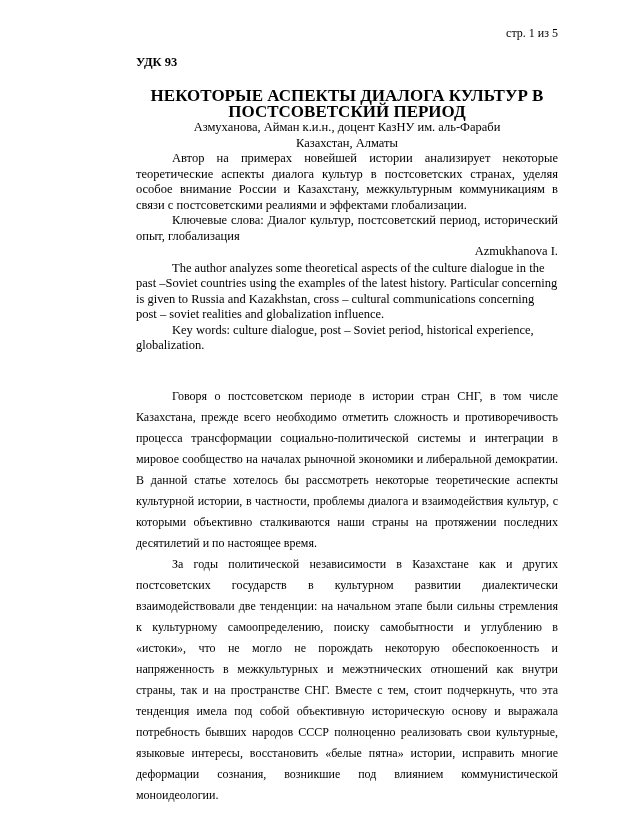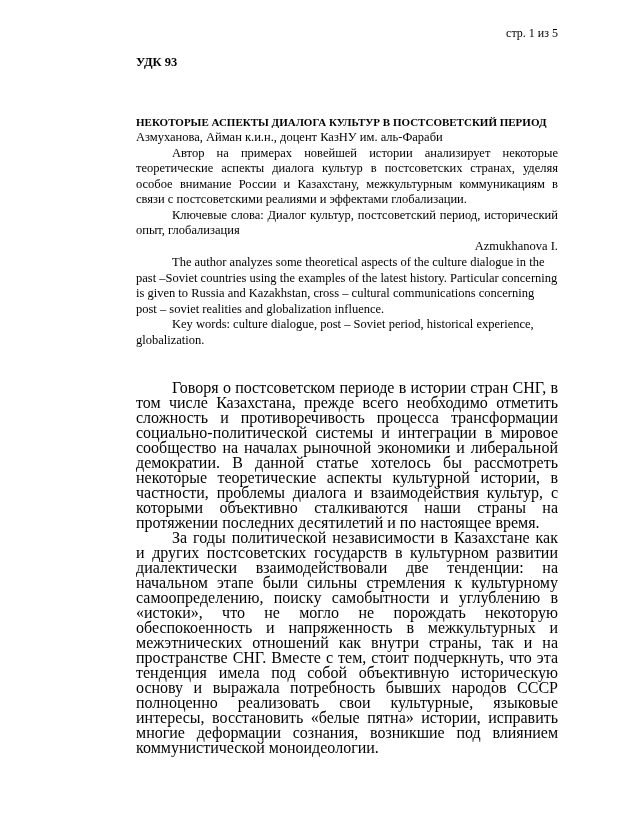--- a/index.html
+++ b/index.html
@@ -16,30 +16,30 @@
     padding: 26px 28px 18px 88px;
     overflow: hidden;
   }
   .page-indicator {
     text-align: right;
     font-size: 12px;
     margin-bottom: 14px;
   }
   .udk {
     font-weight: bold;
-    margin-bottom: 44px;
+    margin-bottom: 18px;
   }
   .title-ru {
     font-weight: bold;
-    font-size: 11px;
-    text-align: left;
+    font-size: 17px;
+    text-align: center;
     line-height: 16px;
   }
   .byline {
-    text-align: left;
+    text-align: center;
     line-height: 15.5px;
   }
   .abstract {
     line-height: 15.5px;
     text-indent: 36px;
   }
   .justified { text-align: justify; }
   .title-en {
     font-weight: bold;
     font-size: 12.5px;
@@ -50,38 +50,39 @@
   }
   .author-en {
     text-align: right;
     line-height: 15.5px;
     margin-bottom: 1px;
   }
   .keywords-en { margin-bottom: 32px; }
   .body-para {
     text-align: justify;
     text-indent: 36px;
-    line-height: 15px;
-    font-size: 16px;
+    line-height: 21px;
+    font-size: 12px;
   }
 </style>
 </head>
 <body>
 
 <div class="page">
 
   <div class="page-indicator">стр. 1 из 5</div>
 
   <div class="udk">УДК 93</div>
 
   <h1 class="title-ru">НЕКОТОРЫЕ АСПЕКТЫ ДИАЛОГА КУЛЬТУР В ПОСТСОВЕТСКИЙ ПЕРИОД</h1>
 
   <div class="byline">Азмуханова, Айман к.и.н., доцент КазНУ им. аль-Фараби</div>
 
 
+  <div class="byline">Казахстан, Алматы</div>
 
   <p class="abstract justified">Автор на примерах новейшей истории анализирует некоторые теоретические аспекты диалога культур в постсоветских странах, уделяя особое внимание России и Казахстану, межкультурным коммуникациям  в связи с постсоветскими реалиями и эффектами глобализации.</p>
 
   <p class="abstract justified">Ключевые слова: Диалог культур, постсоветский период, исторический опыт, глобализация</p>
 
 
   <div class="author-en">Azmukhanova I.</div>
 
   <p class="abstract">The author analyzes some theoretical aspects of the culture dialogue in the past –Soviet countries using the examples of the latest history. Particular concerning is given to Russia and Kazakhstan, cross – cultural communications concerning post – soviet realities and globalization influence.</p>
 

